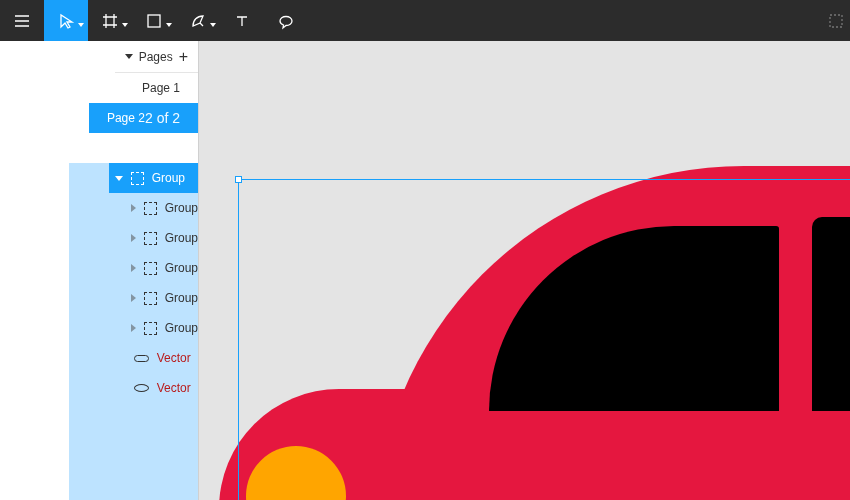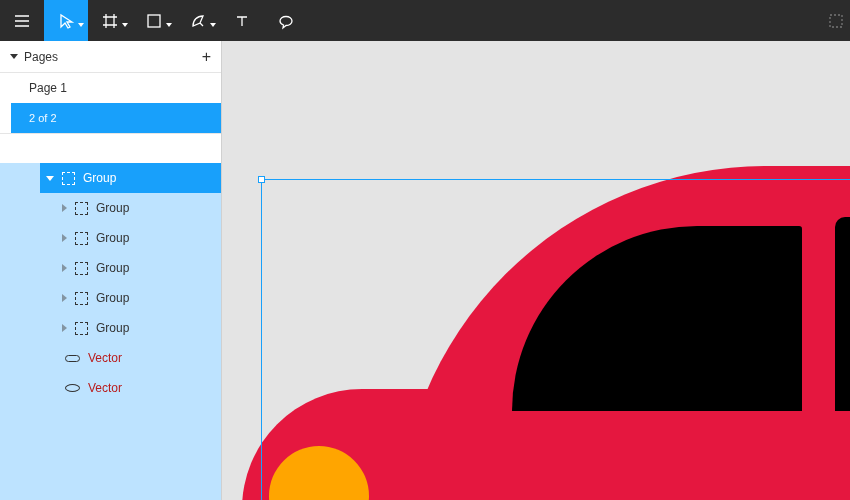--- a/index.html
+++ b/index.html
@@ -21,43 +21,44 @@
   }
   .tool-btn svg { stroke: #fff; fill: none; stroke-width: 1.3; }
   .toolbar-spacer { flex: 1; }
   .tool-btn.right { width: 28px; opacity: 0.35; }
 
   
   .main { flex: 1; display: flex; min-height: 0; }
 
   
   .sidebar {
-    width: 222px; background: #ffffff; border-right: 1px solid #d0d0d0;
+    width: 199px; background: #ffffff; border-right: 1px solid #d0d0d0;
     display: flex; flex-direction: column; font-size: 12px; color: #333;
     position: relative;
+    align-items: flex-end;
   }
   .pages-header {
     height: 32px; display: flex; align-items: center; padding: 0 10px;
     border-bottom: 1px solid #e5e5e5; gap: 6px;
   }
   .pages-header .tri {
     width: 0; height: 0; border-left: 4px solid transparent; border-right: 4px solid transparent;
     border-top: 5px solid #333;
   }
   .pages-header .label { flex: 1; color: #333; }
   .pages-header .plus { font-size: 16px; color: #333; line-height: 1; }
 
   .page-row {
     height: 30px; display: flex; align-items: center; padding: 0 18px; margin-left: 11px;
   }
   .page-row.selected {
     background: #18a0fb; color: #fff; height: 30px;
   }
   .page-row .name { flex: 1; }
-  .page-row .count { font-size: 11px; opacity: 0.95; }
+  .page-row .count { font-size: 14px; opacity: 0.95; }
 
   .pages-gap { height: 30px; border-top: 1px solid #e5e5e5; }
 
   .layers { flex: 1; background: #bde3ff; }
   .layer-row {
     height: 30px; display: flex; align-items: center; gap: 8px;
     padding-left: 6px;
     margin-left: 40px;
   }
   .layer-row.top {
@@ -187,20 +188,21 @@
       <div class="pages-header">
         <span class="tri"></span>
         <span class="label">Pages</span>
         <span class="plus">+</span>
       </div>
 
       <div class="page-row">
         <span class="name">Page 1</span>
       </div>
       <div class="page-row selected">
+        <span class="name">Page 2</span>
         <span class="count">2 of 2</span>
       </div>
 
       <div class="pages-gap"></div>
 
       <div class="layers">
         <div class="layer-row top">
           <span class="tri-small"></span>
           <span class="layer-icon-frame"></span>
           <span class="name">Group</span>

